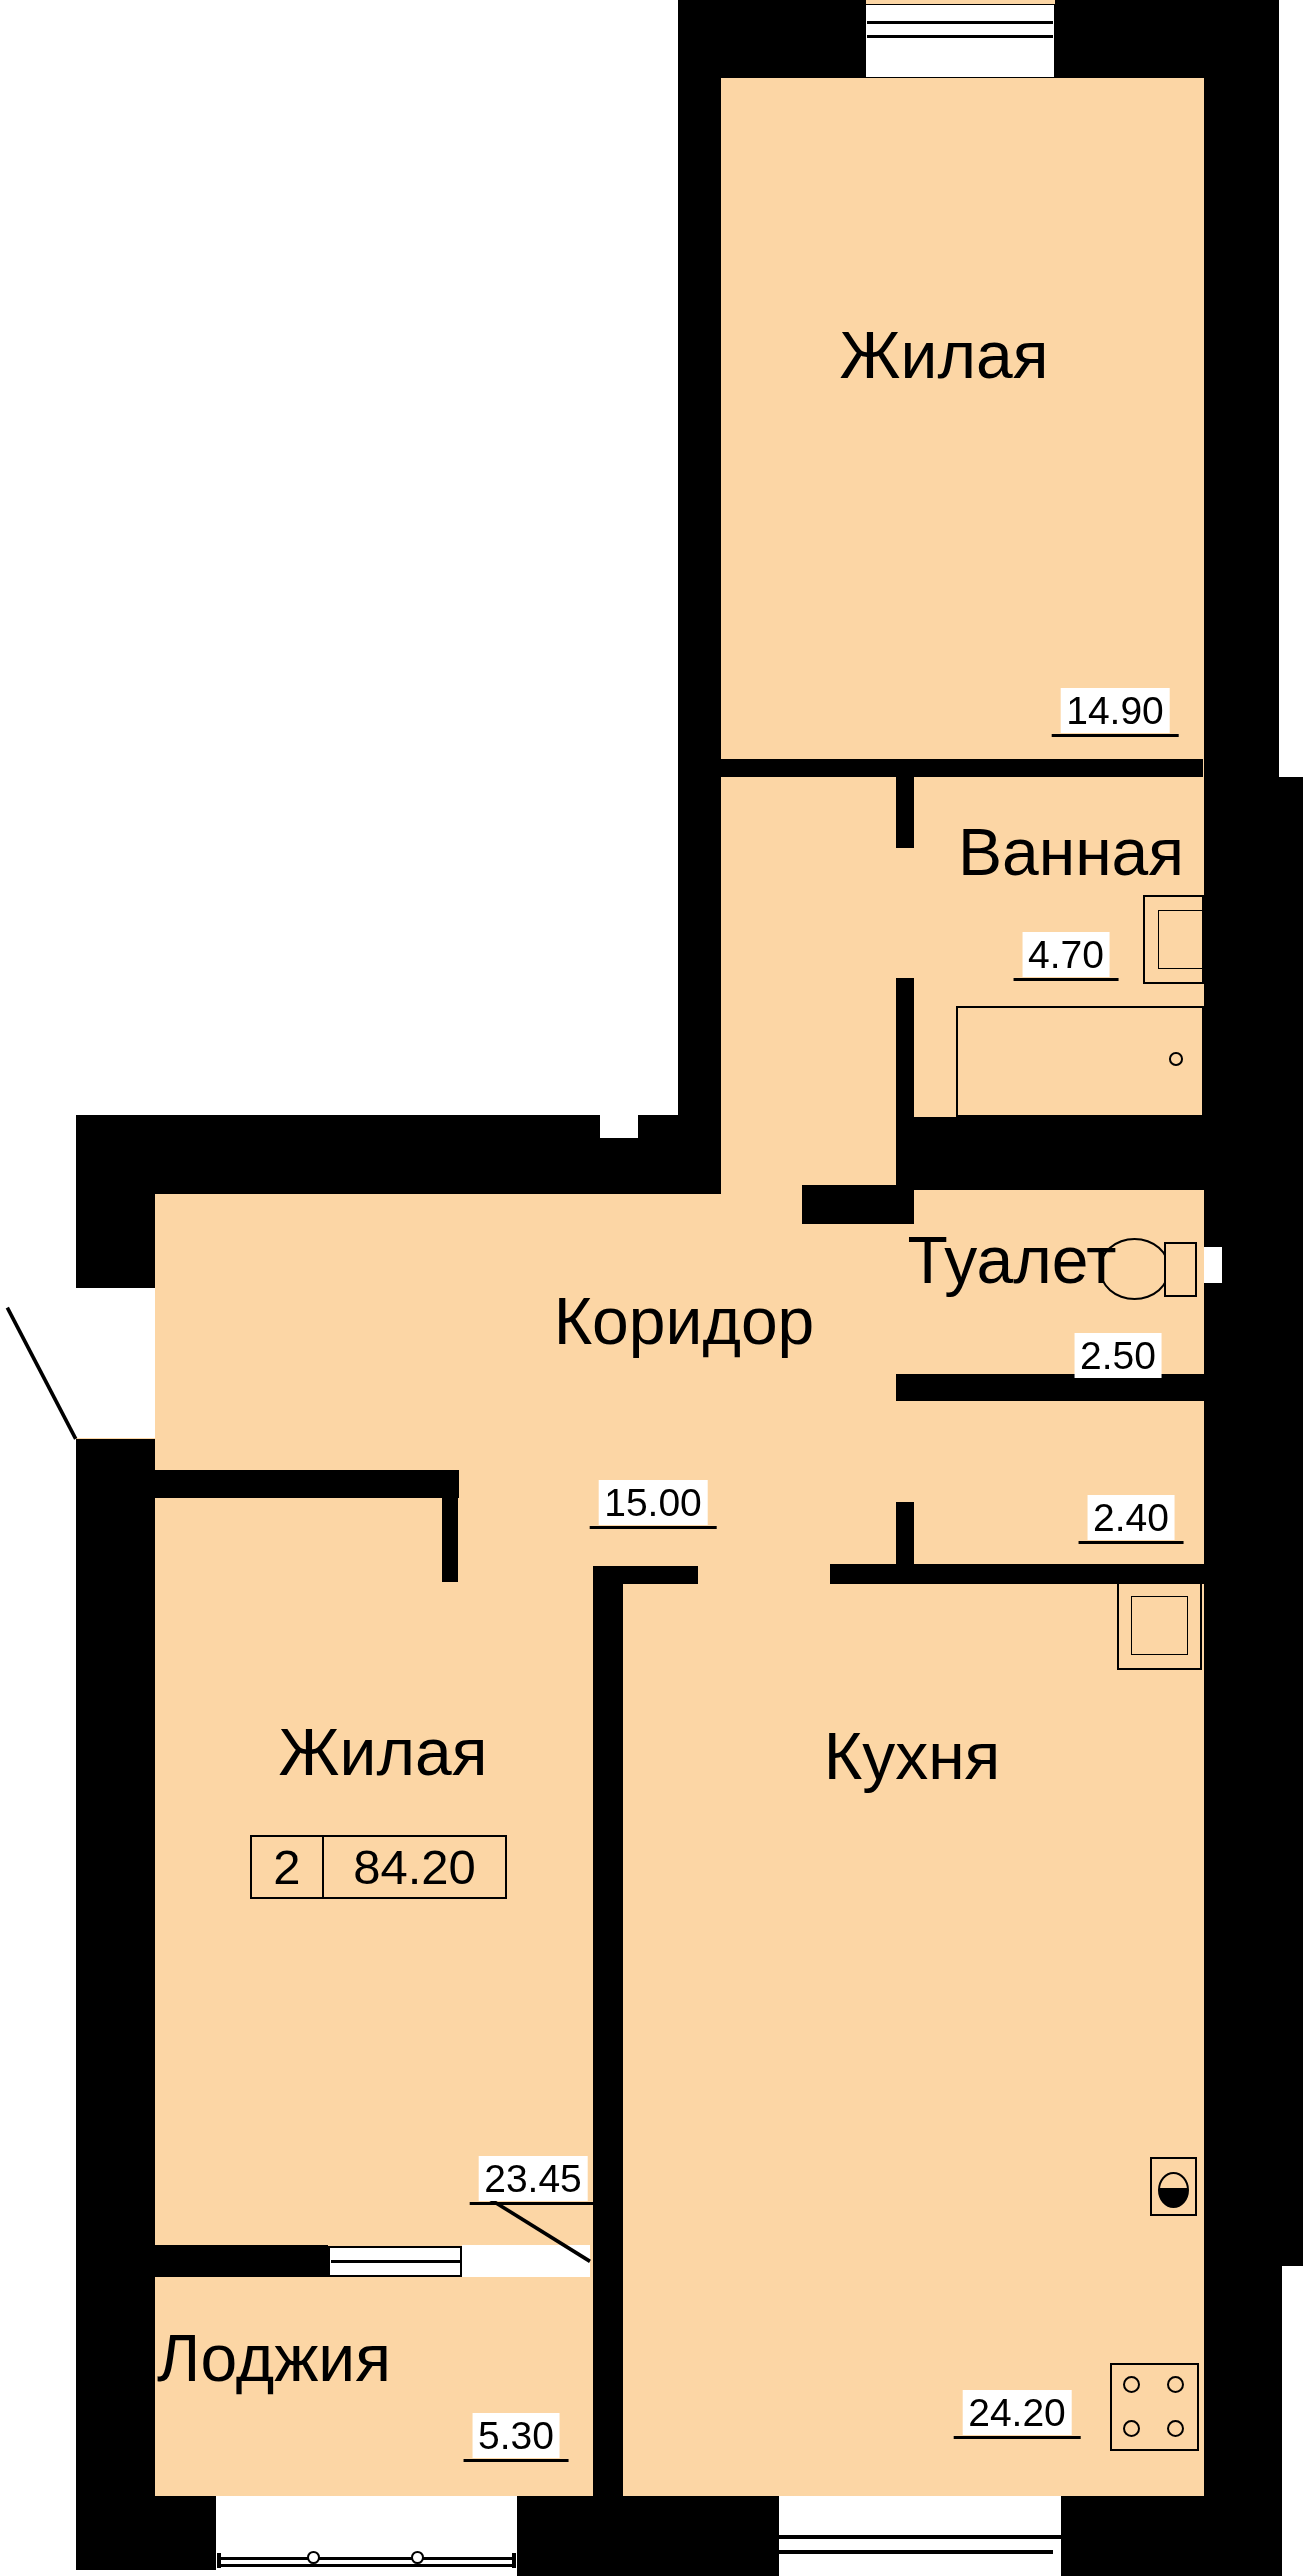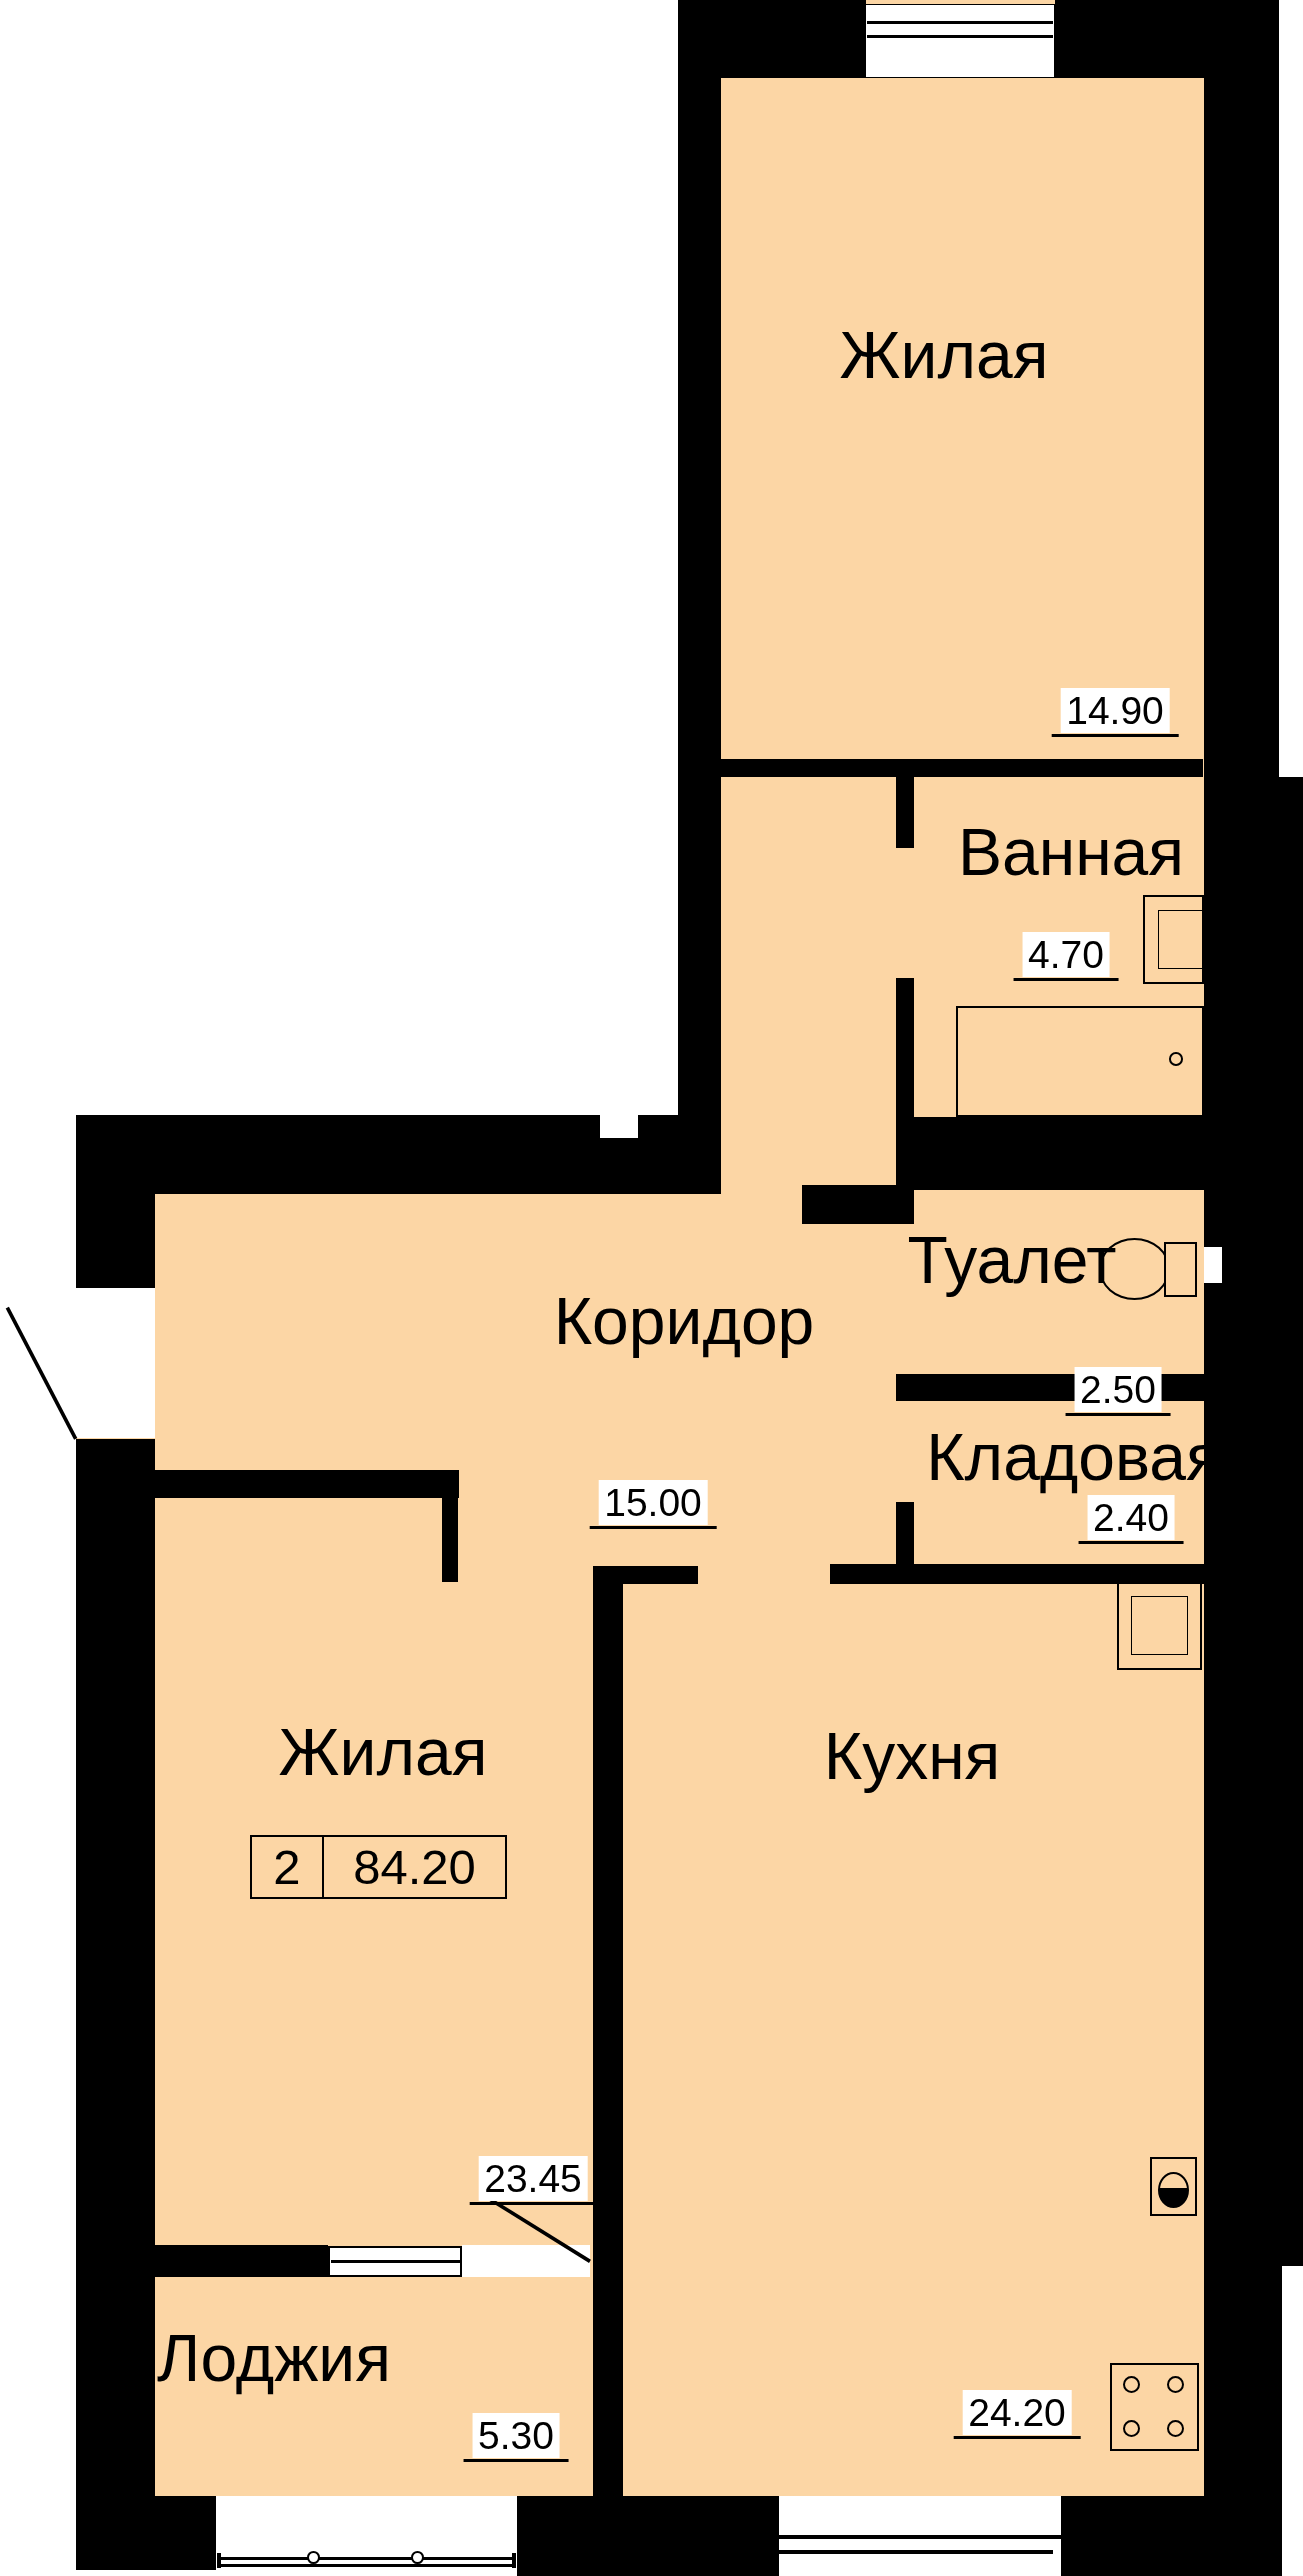--- a/index.html
+++ b/index.html
@@ -103,29 +103,28 @@
   <div class="fx" style="left:1167px;top:2420px;width:17.3px;height:17.3px;border:2.7px solid #000;border-radius:50%;box-sizing:border-box;"></div>
 
   <svg class="overlay" width="1304" height="2576" viewBox="0 0 1430 2825">
     <line x1="8" y1="1434" x2="83" y2="1578" stroke="#000" stroke-width="4"></line>
     <line x1="528" y1="2406" x2="647" y2="2480" stroke="#000" stroke-width="4"></line>
   </svg>
 
   <div class="room-label" style="left:944px;top:321px;">Жилая</div>
   <div class="room-label" style="left:1071px;top:818px;">Ванная</div>
   <div class="room-label" style="left:1012px;top:1226px;text-align:right;">Туалет</div>
-  <div class="room-label" style="left:1074px;top:1423px;">Кладовая</div>
   <div class="room-label" style="left:684px;top:1287px;">Коридор</div>
   <div class="room-label" style="left:383px;top:1718px;">Жилая</div>
   <div class="room-label" style="left:912px;top:1722px;">Кухня</div>
   <div class="room-label" style="left:274px;top:2324px;">Лоджия</div>
 
   <div class="num" style="left:1115px;top:691px;"><span class="numval">14.90</span></div>
   <div class="num" style="left:1066px;top:935px;"><span class="numval">4.70</span></div>
-  <div class="num" style="left:1118px;top:1370px;"><span class="numval">2.50</span></div>
+  <div class="num" style="left:1118px;top:1336px;"><span class="numval">2.50</span></div>
   <div class="num" style="left:1131px;top:1498px;"><span class="numval">2.40</span></div>
   <div class="num" style="left:653px;top:1483px;text-align:right;"><span class="numval">15.00</span></div>
   <div class="num" style="left:533px;top:2159px;"><span class="numval">23.45</span></div>
   <div class="num" style="left:1017px;top:2393px;"><span class="numval">24.20</span></div>
   <div class="num" style="left:516px;top:2416px;"><span class="numval">5.30</span></div>
 
   <div class="summary-table">
     <div class="cell c1">2</div>
     <div class="cell c2">84.20</div>
   </div>

